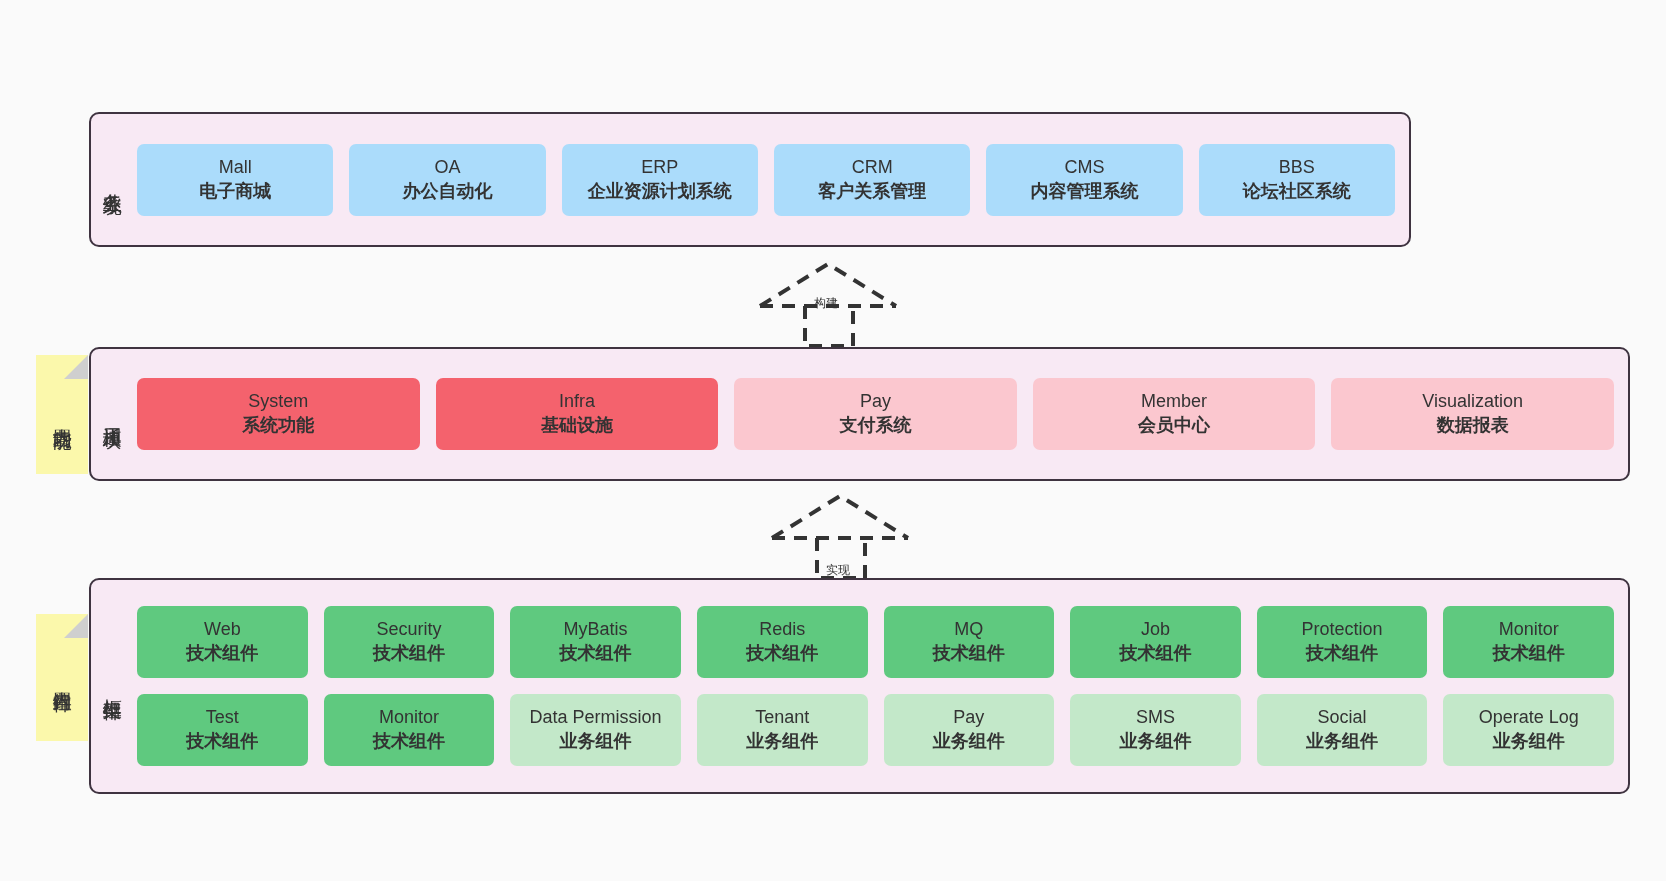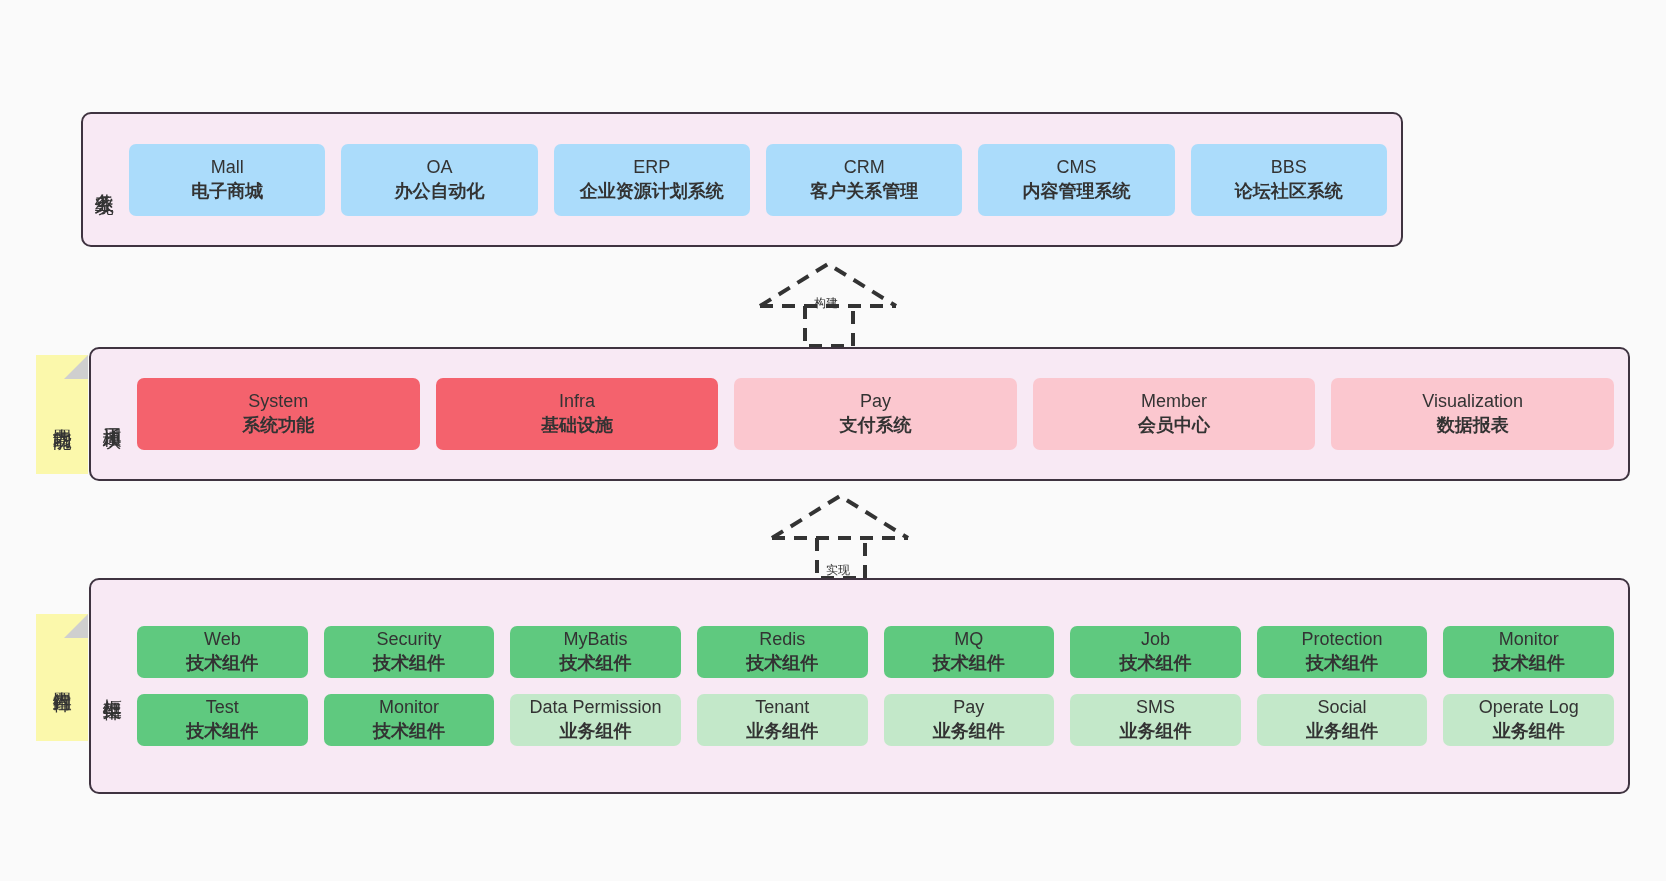--- a/index.html
+++ b/index.html
@@ -86,28 +86,28 @@
   .card .t2 { white-space: nowrap; font-weight: bold; }
 
   
   .c-blue        { background: #abdcfb; }
   .c-red         { background: #f4626d; }
   .c-pink        { background: #fbc7cf; }
   .c-green       { background: #5fc97f; }
   .c-lightgreen  { background: #c3e8c9; }
 
   
-  #layer-business  { left: 81px;  top: 112px; width: 1322px; height: 135px; }
+  #layer-business  { left: 89px;  top: 112px; width: 1322px; height: 135px; }
   #layer-common    { left: 89px;  top: 347px; width: 1541px; height: 134px; }
   #layer-framework { left: 89px;  top: 578px; width: 1541px; height: 216px; }
 
   #layer-business  .layer-body { padding-right: 14px; }
   #layer-business  .card { height: 72px; }
   #layer-common    .card { height: 72px; }
-  #layer-framework .card { height: 52px; }
+  #layer-framework .card { height: 72px; }
 
   
   .note {
     position: absolute;
     width: 52px;
     background: #fbf8ab;
     display: flex;
     align-items: center;
     justify-content: center;
     font-size: 19px;

